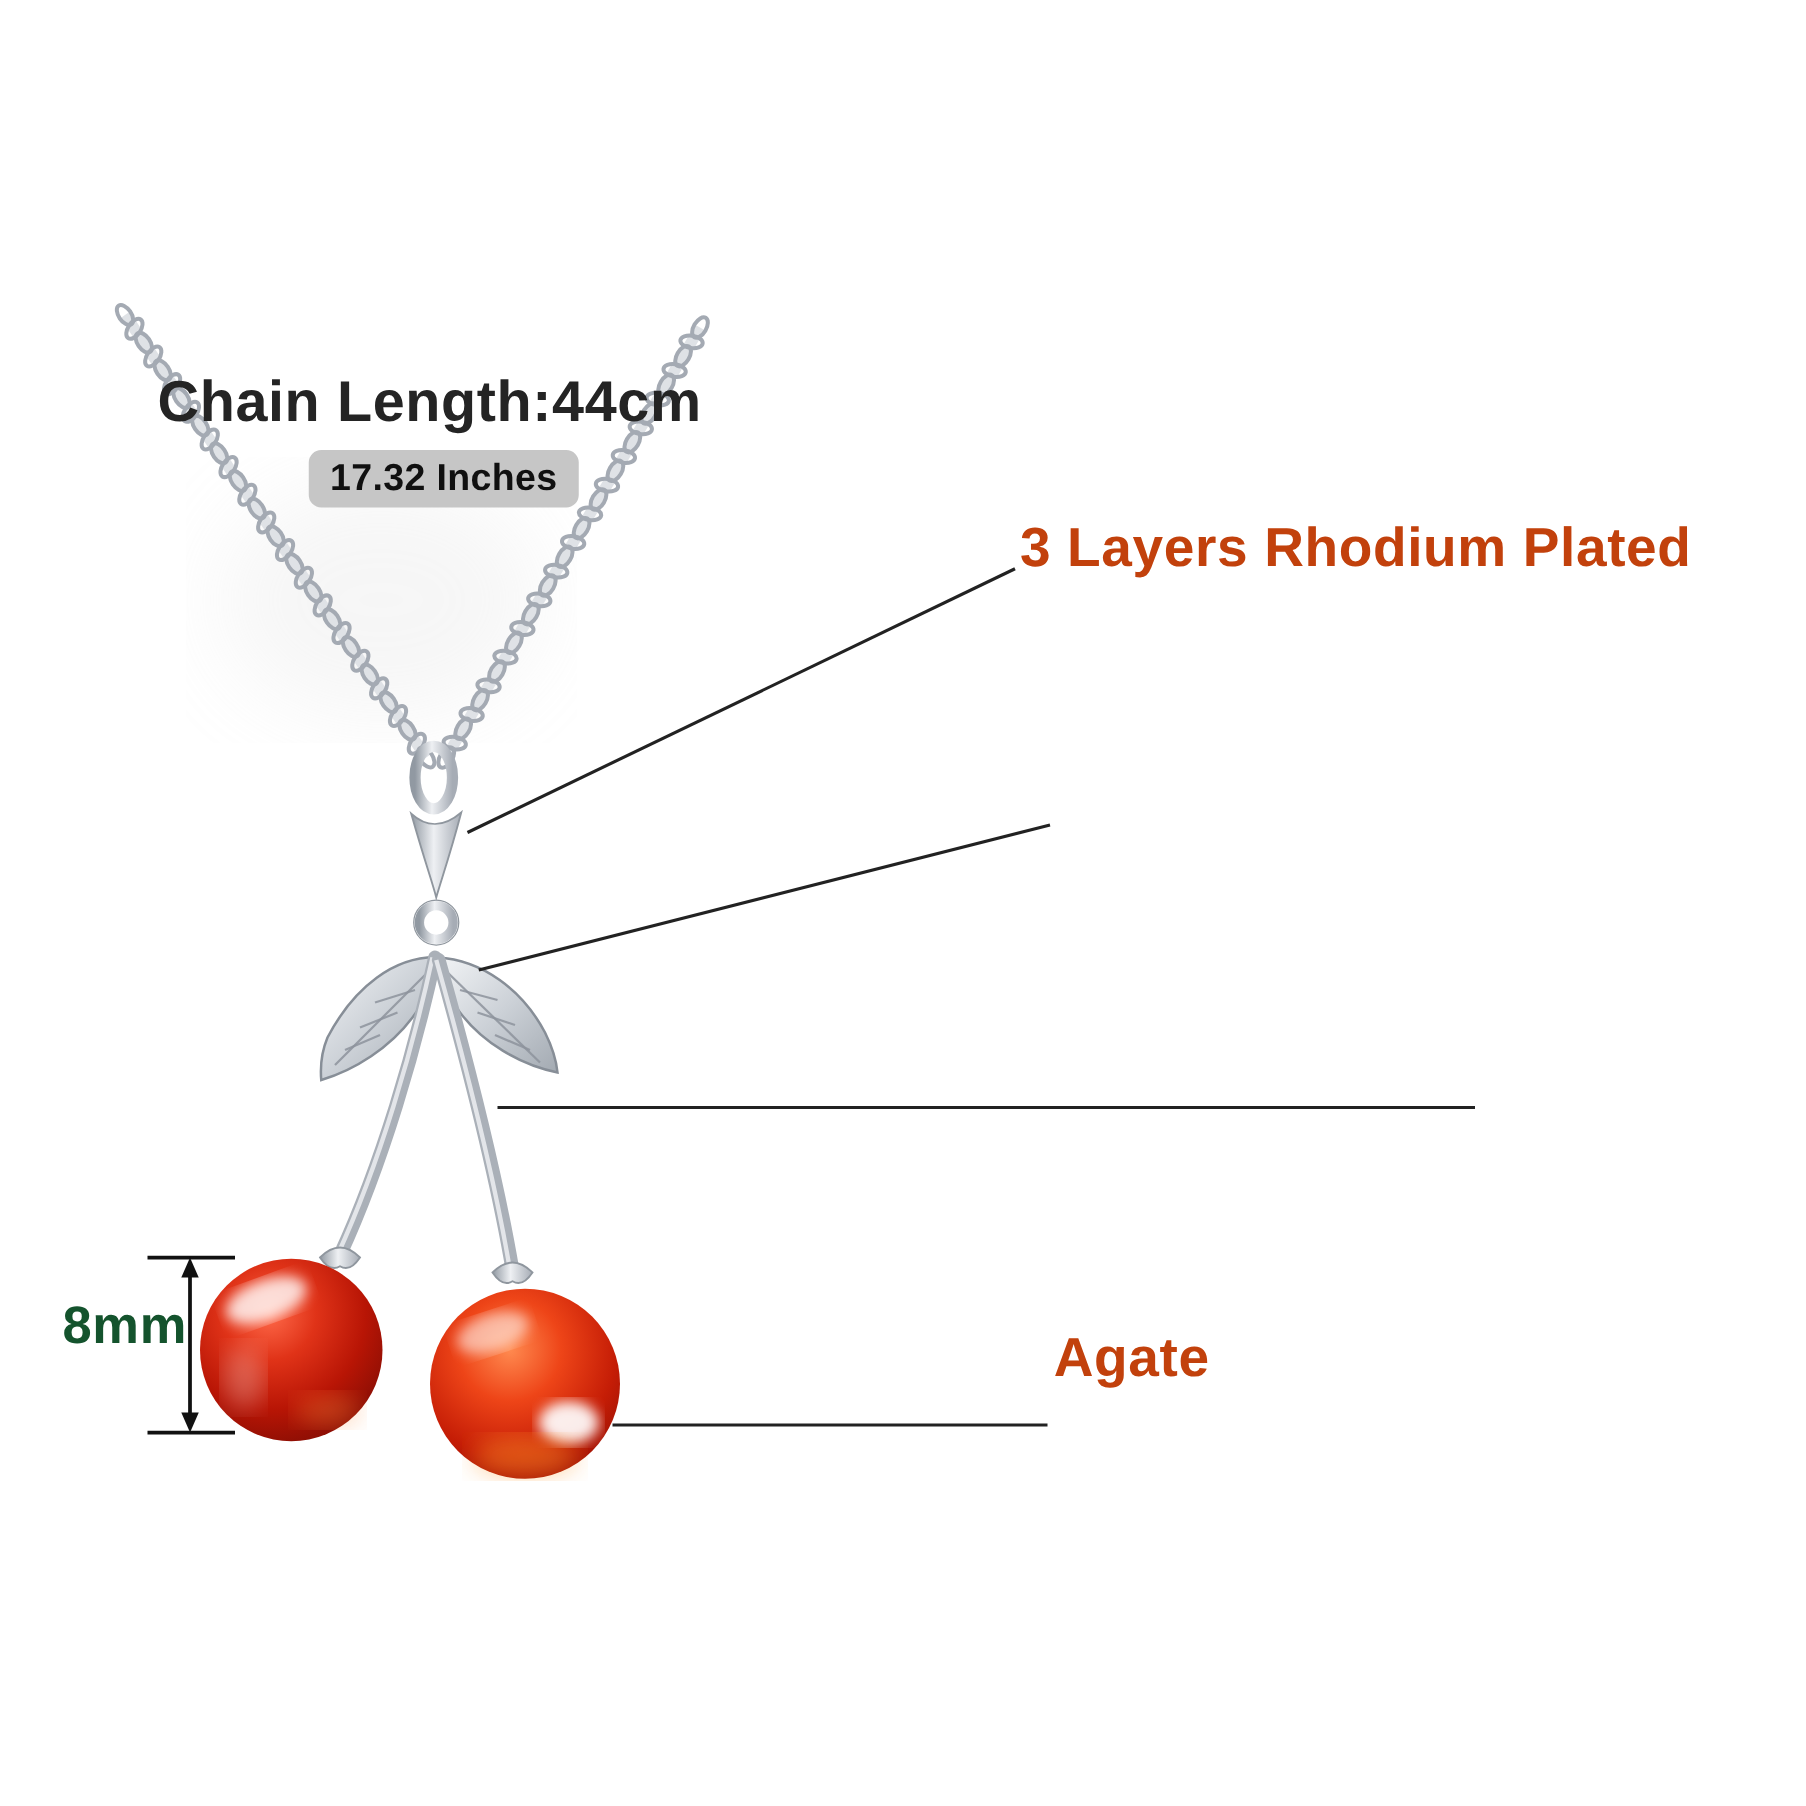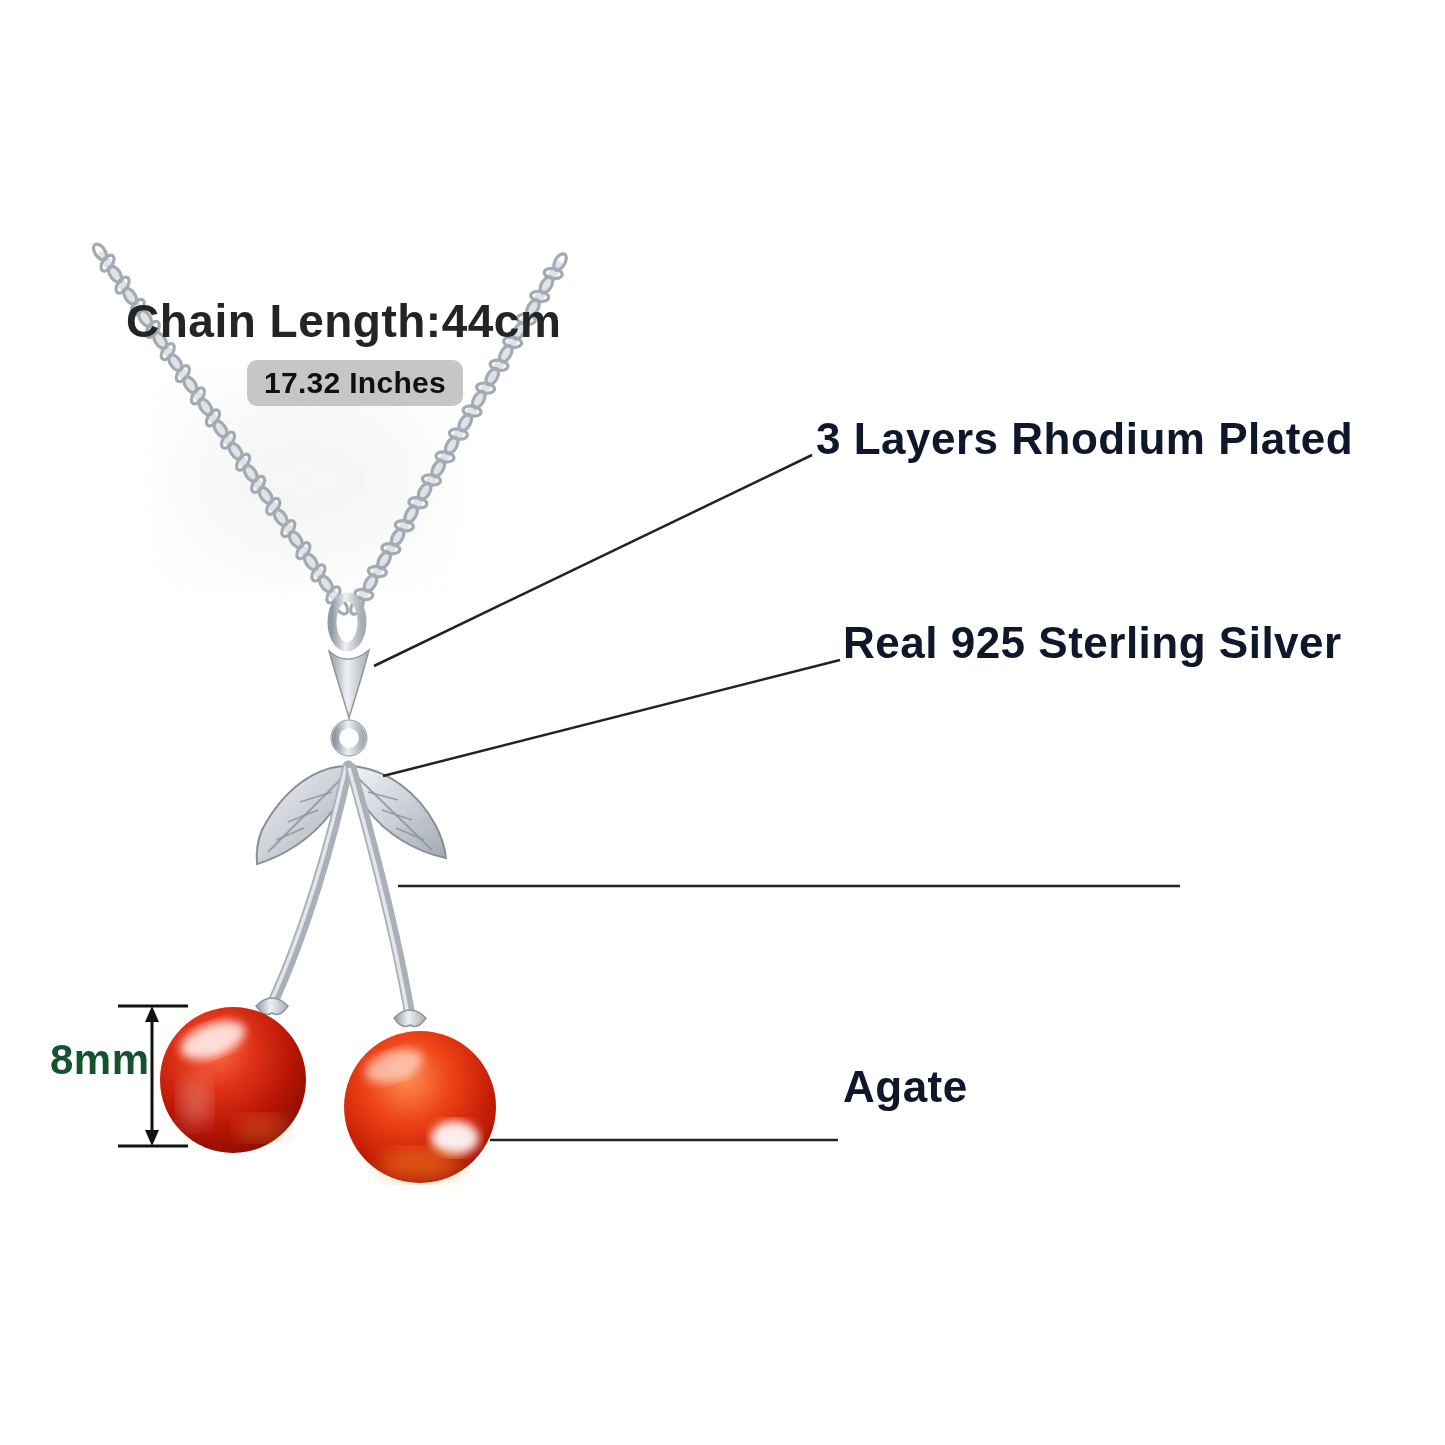--- a/index.html
+++ b/index.html
@@ -4,21 +4,21 @@
 <style>
   html,body{margin:0;padding:0;background:#ffffff;}
   .stage{position:relative;width:1445px;height:1383px;background:#ffffff;overflow:hidden;
          font-family:"Liberation Sans",sans-serif;}
   svg{position:absolute;left:0;top:0;}
   .txt{position:absolute;font-weight:700;color:#1d1d1d;white-space:nowrap;letter-spacing:0.5px;}
   .chain-length{left:126px;top:294px;font-size:46px;color:#242424;}
   .badge{position:absolute;left:247px;top:360px;font-weight:700;font-size:30px;color:#101010;
          background:#c6c6c6;border-radius:10px;padding:6px 17px;letter-spacing:0.3px;}
   .weight{left:230px;top:408px;font-size:42px;}
-  .callout{font-size:44px;color:#0f172a;}
+  .callout{font-size:44px;color:#c2410c;}
   .c0{left:816px;top:414px;}
   .c1{left:843px;top:618px;}
   .c2{left:820px;top:834px;}
   .c3{left:843px;top:1062px;}
   .size{left:50px;top:1036px;font-size:42px;color:#14532d;}
   .chain-link{fill:none;stroke:#a4aab3;stroke-width:3.2;}
   .vein{stroke:#8d939c;stroke-width:1.8;fill:none;opacity:.85;}
   .callout-line{stroke:#222222;stroke-width:2.5;}
   .measure{stroke:#111111;stroke-width:3;}
 </style>
@@ -189,17 +189,16 @@
       <line class="measure" x1="152" y1="1014" x2="152" y2="1138"></line>
       <polygon points="152,1006 145,1022 159,1022" fill="#111111"></polygon>
       <polygon points="152,1146 145,1130 159,1130" fill="#111111"></polygon>
     </g>
   </svg>
 
   <div class="txt chain-length">Chain Length:44cm</div>
   <div class="badge">17.32 Inches</div>
 
   <div class="txt callout c0">3 Layers Rhodium Plated</div>
-  <div class="txt callout c1">Real 925 Sterling Silver</div>
   <div class="txt callout c3">Agate</div>
 
   <div class="txt size">8mm</div>
 </div>
 
 </body></html>

